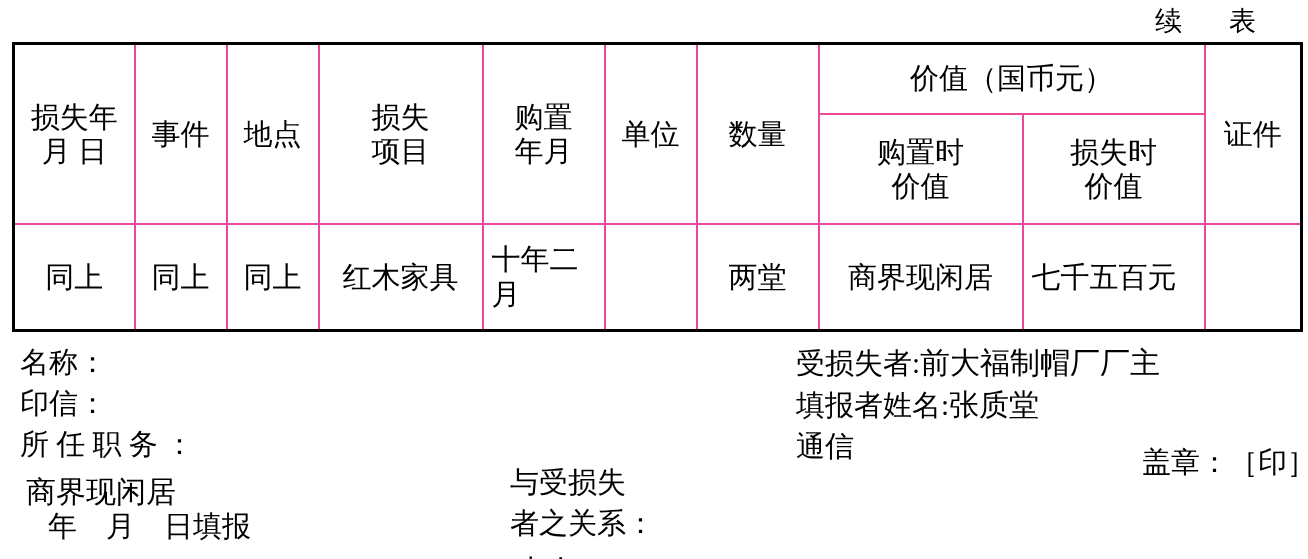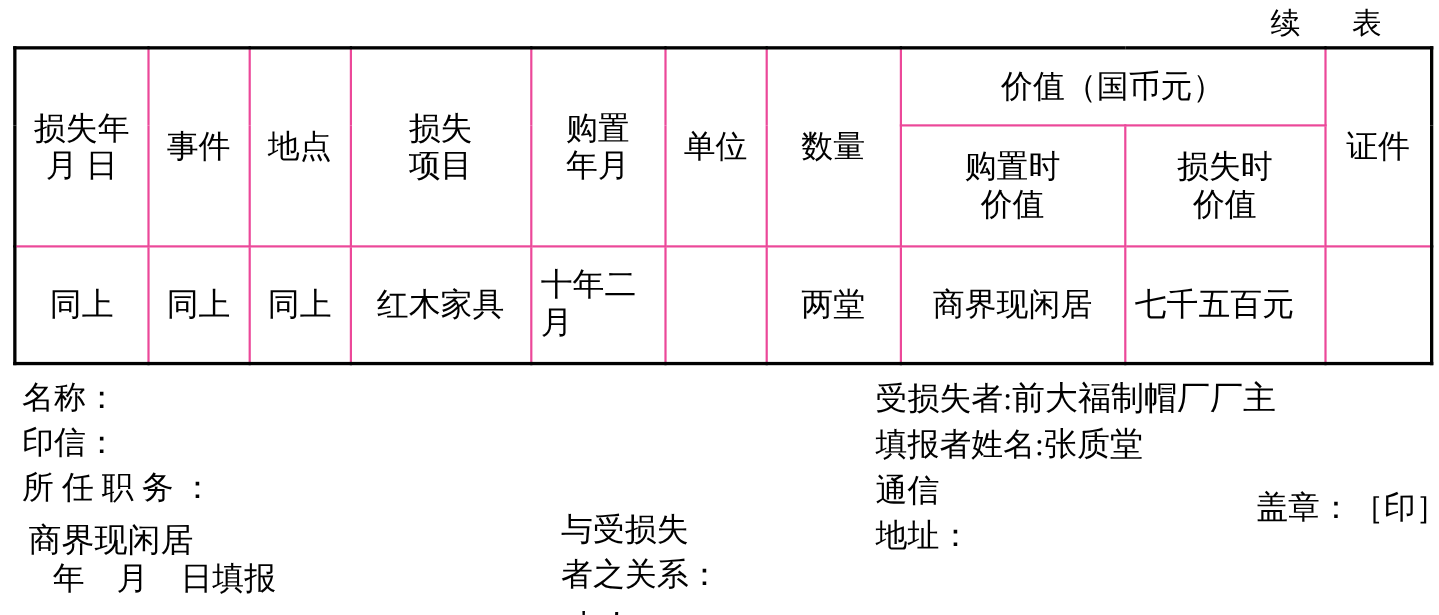--- a/index.html
+++ b/index.html
@@ -215,21 +215,20 @@
     </div>
 
     <div class="col-right">
       <div class="line">
         <span>受损失者:</span><span class="fill">前大福制帽厂厂主</span>
       </div>
       <div class="line">
         <span>填报者姓名:</span><span class="fill">张质堂</span>
       </div>
       <div class="line">通信</div>
-      <div class="line">地址：</div>
     </div>
 
     <div class="col-stamp">
       <div class="line">
         <span>盖章：</span><span>［印］</span>
       </div>
     </div>
 
   </div>
 </div>

